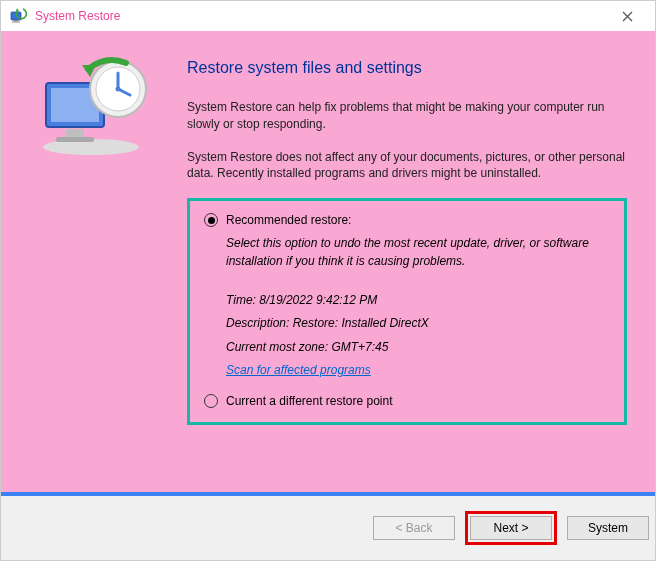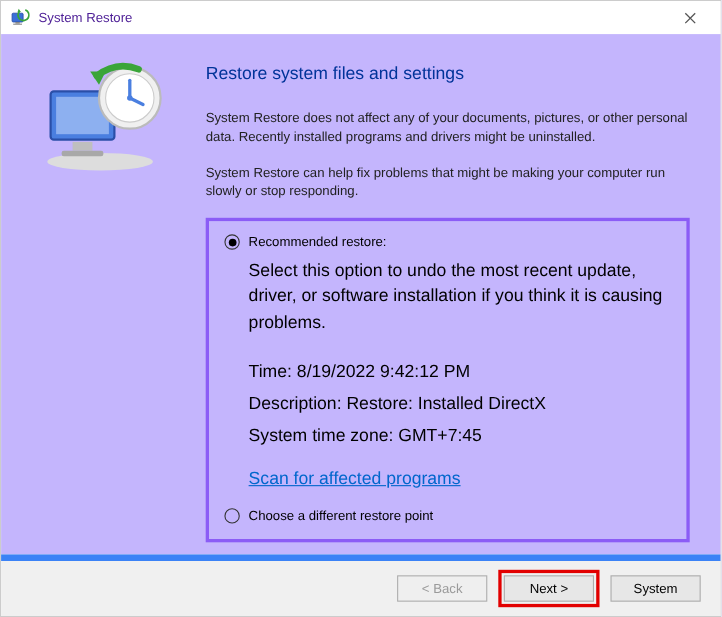--- a/index.html
+++ b/index.html
@@ -29,33 +29,33 @@
     background: #fff;
   }
   .titlebar .appicon {
     width: 18px; height: 18px;
     margin-right: 8px;
     position: relative;
   }
   .titlebar .appicon svg { width: 18px; height: 18px; }
   .titlebar .title {
     flex: 1;
-    color: #4c1d95;
+    color: #ec4899;
     font-size: 12px;
   }
   .titlebar .close {
     width: 40px; height: 24px;
     display: flex; align-items: center; justify-content: center;
     color: #666;
   }
   .titlebar .close svg { width: 11px; height: 11px; }
   .body {
     flex: 1;
     display: flex;
-    background: #c4b5fd;
+    background: #f9a8d4;
     overflow: hidden;
   }
   .sidebar {
     width: 180px;
     padding: 18px 10px;
     display: flex;
     justify-content: center;
     align-items: flex-start;
   }
   .sidebar svg { width: 130px; height: 110px; }
@@ -69,21 +69,21 @@
     color: #003399;
     margin: 10px 0 22px 0;
   }
   .para {
     font-size: 12px;
     color: #222;
     margin: 0 0 16px 0;
     line-height: 1.4;
   }
   .highlight-box {
-    border: 3px solid #8b5cf6;
+    border: 3px solid #14b8a6;
     padding: 12px 14px 14px 14px;
     margin-top: 4px;
   }
   .radio-row {
     display: flex;
     align-items: center;
     margin-bottom: 8px;
   }
   .radio-row.alt { margin-top: 14px; margin-bottom: 0; }
   .radio {
@@ -93,40 +93,40 @@
     margin-right: 8px;
     display: flex; align-items: center; justify-content: center;
     flex-shrink: 0;
   }
   .radio .dot {
     width: 7px; height: 7px; border-radius: 50%; background: #000;
   }
   .radio-label { font-size: 12px; }
   .indent {
     margin-left: 22px;
-    font-size: 16px;
+    font-size: 12px;
     line-height: 1.45;
+    font-style: italic;
   }
   .indent .desc { margin: 0 0 22px 0; }
   .indent .kv { margin: 0 0 6px 0; }
   .link {
     color: #0066cc;
     text-decoration: underline;
     cursor: pointer;
     display: inline-block;
-    margin-top: 10px;
   }
   .footer {
-    height: 56px;
+    height: 68px;
     background: #f0f0f0;
-    border-top: 6px solid #3b82f6;
+    border-top: 4px solid #3b82f6;
     display: flex;
     align-items: center;
     justify-content: flex-end;
-    padding: 0 18px;
+    padding: 0 6px;
     gap: 10px;
   }
   .btn {
     min-width: 82px;
     height: 24px;
     padding: 0 10px;
     border: 1px solid #adadad;
     background: #e7e7e7;
     font-size: 12px;
     font-family: inherit;
@@ -183,49 +183,49 @@
         <line x1="92" y1="40" x2="92" y2="24" stroke="#4a7fe0" stroke-width="3" stroke-linecap="round"></line>
         <line x1="92" y1="40" x2="104" y2="46" stroke="#4a7fe0" stroke-width="3" stroke-linecap="round"></line>
         <circle cx="92" cy="40" r="2.5" fill="#4a7fe0"></circle>
         <path d="M 62 20 Q 80 6 100 14" fill="none" stroke="#3aa53a" stroke-width="6" stroke-linecap="round"></path>
         <polygon points="56,16 64,28 70,16" fill="#3aa53a"></polygon>
       </svg>
     </div>
 
     <div class="content">
       <div class="heading">Restore system files and settings</div>
+      <p class="para">System Restore can help fix problems that might be making your computer run slowly or stop responding.</p>
       <p class="para">System Restore does not affect any of your documents, pictures, or other personal data. Recently installed programs and drivers might be uninstalled.</p>
-      <p class="para">System Restore can help fix problems that might be making your computer run slowly or stop responding.</p>
 
       <div class="highlight-box">
 
         <div class="radio-row">
           <span class="radio">
               <span class="dot"></span>
             </span>
           <span class="radio-label">Recommended restore:</span>
         </div>
 
         <div class="indent">
           <p class="desc">Select this option to undo the most recent update, driver, or software installation if you think it is causing problems.</p>
           <p class="kv">
             <span>Time: </span><span>8/19/2022 9:42:12 PM</span>
           </p>
           <p class="kv">
             <span>Description: </span><span>Restore: Installed DirectX</span>
           </p>
           <p class="kv">
-            <span>System time zone: </span><span>GMT+7:45</span>
+            <span>Current most zone: </span><span>GMT+7:45</span>
           </p>
           <span class="link">Scan for affected programs</span>
         </div>
 
         <div class="radio-row alt">
           <span class="radio"></span>
-          <span class="radio-label">Choose a different restore point</span>
+          <span class="radio-label">Current a different restore point</span>
         </div>
 
       </div>
     </div>
   </div>
 
   <div class="footer">
     <button class="btn disabled">&lt; Back</button>
     <span class="btn-frame-red">
       <button class="btn">Next &gt;</button>

